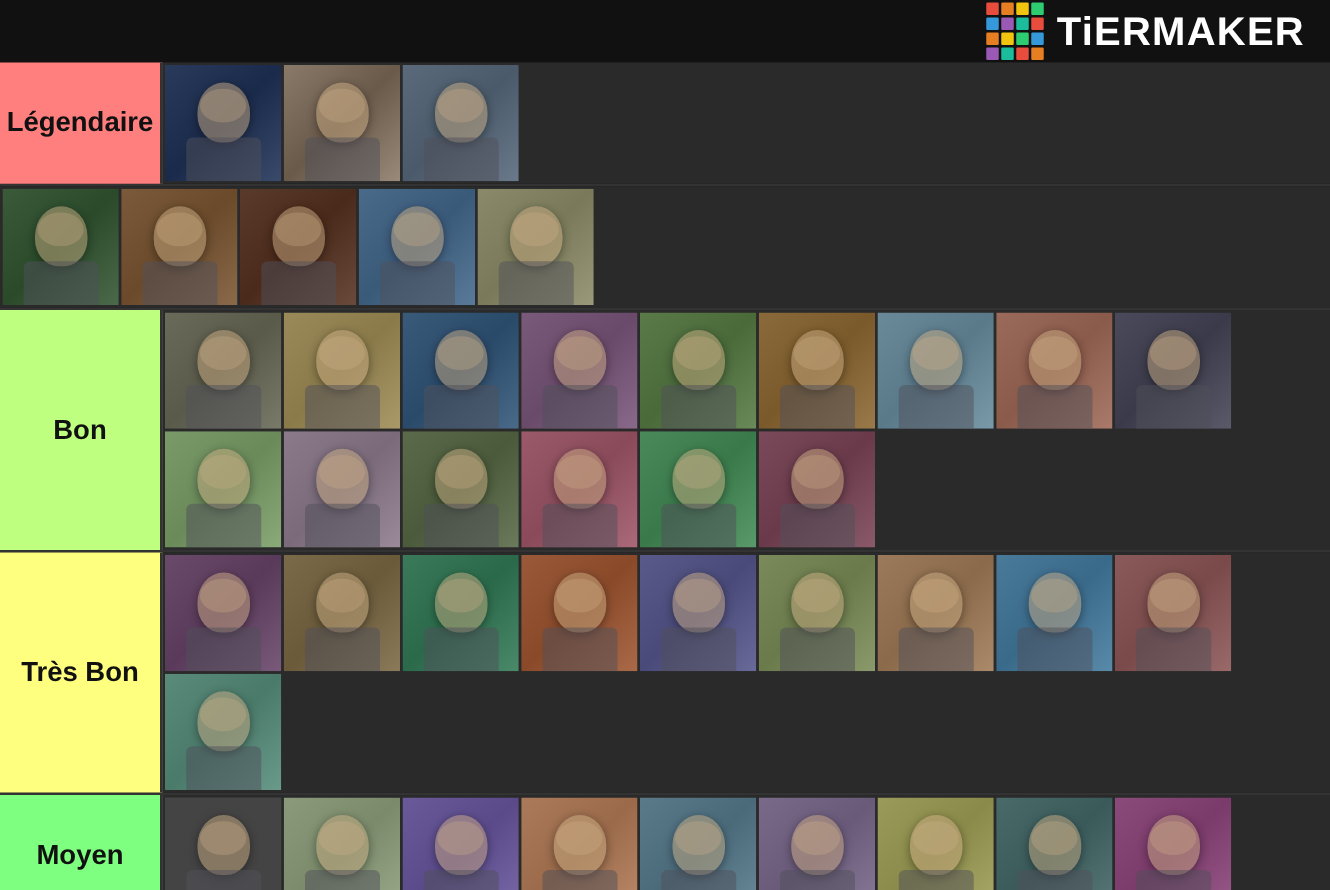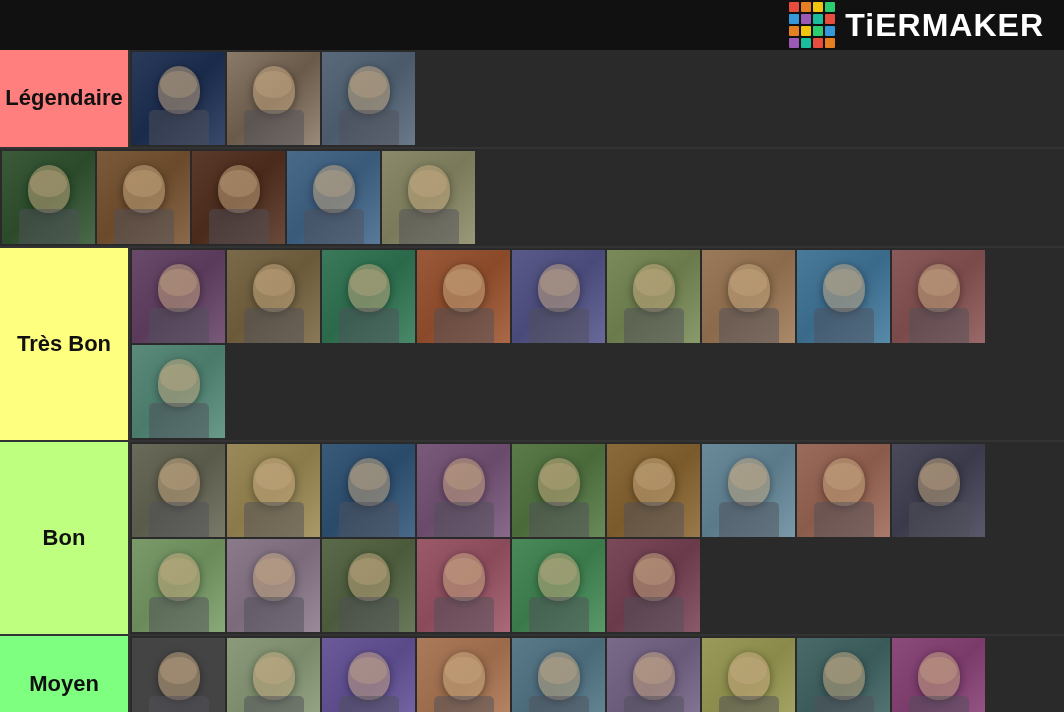--- a/index.html
+++ b/index.html
@@ -248,221 +248,221 @@
           <div class="portrait p8">
             <div style="position: relative; width: 100%; height: 100%; display: flex; flex-direction: column; align-items: center; justify-content: center;">
               <div style="width: 42px; height: 48px; background: rgba(200, 170, 130, 0.5); border-radius: 50% 50% 45% 45%; position: absolute; top: 15%; left: 50%; transform: translateX(-50%); box-shadow: rgba(0, 0, 0, 0.4) 0px 2px 8px;"></div>
               <div style="width: 60px; height: 35px; background: rgba(80, 80, 90, 0.5); border-radius: 5px 5px 0px 0px; position: absolute; bottom: 0px; left: 50%; transform: translateX(-50%);"></div>
             </div>
           </div>
         </div>
       </div>
     </div>
     <div class="tier-row">
-      <div class="tier-label" style="background-color: rgb(255, 255, 127);">Très Bon</div>
+      <div class="tier-label" style="background-color: rgb(191, 255, 127);">Bon</div>
       <div class="tier-content">
         <div class="char-slot">
-          <div class="portrait p9">
-            <div style="position: relative; width: 100%; height: 100%; display: flex; flex-direction: column; align-items: center; justify-content: center;">
-              <div style="width: 42px; height: 48px; background: rgba(200, 170, 130, 0.5); border-radius: 50% 50% 45% 45%; position: absolute; top: 15%; left: 50%; transform: translateX(-50%); box-shadow: rgba(0, 0, 0, 0.4) 0px 2px 8px;"></div>
-              <div style="width: 60px; height: 35px; background: rgba(80, 80, 90, 0.5); border-radius: 5px 5px 0px 0px; position: absolute; bottom: 0px; left: 50%; transform: translateX(-50%);"></div>
-            </div>
-          </div>
-        </div>
-        <div class="char-slot">
-          <div class="portrait p10">
-            <div style="position: relative; width: 100%; height: 100%; display: flex; flex-direction: column; align-items: center; justify-content: center;">
-              <div style="width: 42px; height: 48px; background: rgba(200, 170, 130, 0.5); border-radius: 50% 50% 45% 45%; position: absolute; top: 15%; left: 50%; transform: translateX(-50%); box-shadow: rgba(0, 0, 0, 0.4) 0px 2px 8px;"></div>
-              <div style="width: 60px; height: 35px; background: rgba(80, 80, 90, 0.5); border-radius: 5px 5px 0px 0px; position: absolute; bottom: 0px; left: 50%; transform: translateX(-50%);"></div>
-            </div>
-          </div>
-        </div>
-        <div class="char-slot">
-          <div class="portrait p11">
-            <div style="position: relative; width: 100%; height: 100%; display: flex; flex-direction: column; align-items: center; justify-content: center;">
-              <div style="width: 42px; height: 48px; background: rgba(200, 170, 130, 0.5); border-radius: 50% 50% 45% 45%; position: absolute; top: 15%; left: 50%; transform: translateX(-50%); box-shadow: rgba(0, 0, 0, 0.4) 0px 2px 8px;"></div>
-              <div style="width: 60px; height: 35px; background: rgba(80, 80, 90, 0.5); border-radius: 5px 5px 0px 0px; position: absolute; bottom: 0px; left: 50%; transform: translateX(-50%);"></div>
-            </div>
-          </div>
-        </div>
-        <div class="char-slot">
-          <div class="portrait p12">
-            <div style="position: relative; width: 100%; height: 100%; display: flex; flex-direction: column; align-items: center; justify-content: center;">
-              <div style="width: 42px; height: 48px; background: rgba(200, 170, 130, 0.5); border-radius: 50% 50% 45% 45%; position: absolute; top: 15%; left: 50%; transform: translateX(-50%); box-shadow: rgba(0, 0, 0, 0.4) 0px 2px 8px;"></div>
-              <div style="width: 60px; height: 35px; background: rgba(80, 80, 90, 0.5); border-radius: 5px 5px 0px 0px; position: absolute; bottom: 0px; left: 50%; transform: translateX(-50%);"></div>
-            </div>
-          </div>
-        </div>
-        <div class="char-slot">
-          <div class="portrait p13">
-            <div style="position: relative; width: 100%; height: 100%; display: flex; flex-direction: column; align-items: center; justify-content: center;">
-              <div style="width: 42px; height: 48px; background: rgba(200, 170, 130, 0.5); border-radius: 50% 50% 45% 45%; position: absolute; top: 15%; left: 50%; transform: translateX(-50%); box-shadow: rgba(0, 0, 0, 0.4) 0px 2px 8px;"></div>
-              <div style="width: 60px; height: 35px; background: rgba(80, 80, 90, 0.5); border-radius: 5px 5px 0px 0px; position: absolute; bottom: 0px; left: 50%; transform: translateX(-50%);"></div>
-            </div>
-          </div>
-        </div>
-        <div class="char-slot">
-          <div class="portrait p14">
-            <div style="position: relative; width: 100%; height: 100%; display: flex; flex-direction: column; align-items: center; justify-content: center;">
-              <div style="width: 42px; height: 48px; background: rgba(200, 170, 130, 0.5); border-radius: 50% 50% 45% 45%; position: absolute; top: 15%; left: 50%; transform: translateX(-50%); box-shadow: rgba(0, 0, 0, 0.4) 0px 2px 8px;"></div>
-              <div style="width: 60px; height: 35px; background: rgba(80, 80, 90, 0.5); border-radius: 5px 5px 0px 0px; position: absolute; bottom: 0px; left: 50%; transform: translateX(-50%);"></div>
-            </div>
-          </div>
-        </div>
-        <div class="char-slot">
-          <div class="portrait p15">
-            <div style="position: relative; width: 100%; height: 100%; display: flex; flex-direction: column; align-items: center; justify-content: center;">
-              <div style="width: 42px; height: 48px; background: rgba(200, 170, 130, 0.5); border-radius: 50% 50% 45% 45%; position: absolute; top: 15%; left: 50%; transform: translateX(-50%); box-shadow: rgba(0, 0, 0, 0.4) 0px 2px 8px;"></div>
-              <div style="width: 60px; height: 35px; background: rgba(80, 80, 90, 0.5); border-radius: 5px 5px 0px 0px; position: absolute; bottom: 0px; left: 50%; transform: translateX(-50%);"></div>
-            </div>
-          </div>
-        </div>
-        <div class="char-slot">
-          <div class="portrait p16">
-            <div style="position: relative; width: 100%; height: 100%; display: flex; flex-direction: column; align-items: center; justify-content: center;">
-              <div style="width: 42px; height: 48px; background: rgba(200, 170, 130, 0.5); border-radius: 50% 50% 45% 45%; position: absolute; top: 15%; left: 50%; transform: translateX(-50%); box-shadow: rgba(0, 0, 0, 0.4) 0px 2px 8px;"></div>
-              <div style="width: 60px; height: 35px; background: rgba(80, 80, 90, 0.5); border-radius: 5px 5px 0px 0px; position: absolute; bottom: 0px; left: 50%; transform: translateX(-50%);"></div>
-            </div>
-          </div>
-        </div>
-        <div class="char-slot">
-          <div class="portrait p17">
-            <div style="position: relative; width: 100%; height: 100%; display: flex; flex-direction: column; align-items: center; justify-content: center;">
-              <div style="width: 42px; height: 48px; background: rgba(200, 170, 130, 0.5); border-radius: 50% 50% 45% 45%; position: absolute; top: 15%; left: 50%; transform: translateX(-50%); box-shadow: rgba(0, 0, 0, 0.4) 0px 2px 8px;"></div>
-              <div style="width: 60px; height: 35px; background: rgba(80, 80, 90, 0.5); border-radius: 5px 5px 0px 0px; position: absolute; bottom: 0px; left: 50%; transform: translateX(-50%);"></div>
-            </div>
-          </div>
-        </div>
-        <div class="char-slot">
-          <div class="portrait p18">
+          <div class="portrait p19">
+            <div style="position: relative; width: 100%; height: 100%; display: flex; flex-direction: column; align-items: center; justify-content: center;">
+              <div style="width: 42px; height: 48px; background: rgba(200, 170, 130, 0.5); border-radius: 50% 50% 45% 45%; position: absolute; top: 15%; left: 50%; transform: translateX(-50%); box-shadow: rgba(0, 0, 0, 0.4) 0px 2px 8px;"></div>
+              <div style="width: 60px; height: 35px; background: rgba(80, 80, 90, 0.5); border-radius: 5px 5px 0px 0px; position: absolute; bottom: 0px; left: 50%; transform: translateX(-50%);"></div>
+            </div>
+          </div>
+        </div>
+        <div class="char-slot">
+          <div class="portrait p20">
+            <div style="position: relative; width: 100%; height: 100%; display: flex; flex-direction: column; align-items: center; justify-content: center;">
+              <div style="width: 42px; height: 48px; background: rgba(200, 170, 130, 0.5); border-radius: 50% 50% 45% 45%; position: absolute; top: 15%; left: 50%; transform: translateX(-50%); box-shadow: rgba(0, 0, 0, 0.4) 0px 2px 8px;"></div>
+              <div style="width: 60px; height: 35px; background: rgba(80, 80, 90, 0.5); border-radius: 5px 5px 0px 0px; position: absolute; bottom: 0px; left: 50%; transform: translateX(-50%);"></div>
+            </div>
+          </div>
+        </div>
+        <div class="char-slot">
+          <div class="portrait p21">
+            <div style="position: relative; width: 100%; height: 100%; display: flex; flex-direction: column; align-items: center; justify-content: center;">
+              <div style="width: 42px; height: 48px; background: rgba(200, 170, 130, 0.5); border-radius: 50% 50% 45% 45%; position: absolute; top: 15%; left: 50%; transform: translateX(-50%); box-shadow: rgba(0, 0, 0, 0.4) 0px 2px 8px;"></div>
+              <div style="width: 60px; height: 35px; background: rgba(80, 80, 90, 0.5); border-radius: 5px 5px 0px 0px; position: absolute; bottom: 0px; left: 50%; transform: translateX(-50%);"></div>
+            </div>
+          </div>
+        </div>
+        <div class="char-slot">
+          <div class="portrait p22">
+            <div style="position: relative; width: 100%; height: 100%; display: flex; flex-direction: column; align-items: center; justify-content: center;">
+              <div style="width: 42px; height: 48px; background: rgba(200, 170, 130, 0.5); border-radius: 50% 50% 45% 45%; position: absolute; top: 15%; left: 50%; transform: translateX(-50%); box-shadow: rgba(0, 0, 0, 0.4) 0px 2px 8px;"></div>
+              <div style="width: 60px; height: 35px; background: rgba(80, 80, 90, 0.5); border-radius: 5px 5px 0px 0px; position: absolute; bottom: 0px; left: 50%; transform: translateX(-50%);"></div>
+            </div>
+          </div>
+        </div>
+        <div class="char-slot">
+          <div class="portrait p23">
+            <div style="position: relative; width: 100%; height: 100%; display: flex; flex-direction: column; align-items: center; justify-content: center;">
+              <div style="width: 42px; height: 48px; background: rgba(200, 170, 130, 0.5); border-radius: 50% 50% 45% 45%; position: absolute; top: 15%; left: 50%; transform: translateX(-50%); box-shadow: rgba(0, 0, 0, 0.4) 0px 2px 8px;"></div>
+              <div style="width: 60px; height: 35px; background: rgba(80, 80, 90, 0.5); border-radius: 5px 5px 0px 0px; position: absolute; bottom: 0px; left: 50%; transform: translateX(-50%);"></div>
+            </div>
+          </div>
+        </div>
+        <div class="char-slot">
+          <div class="portrait p24">
+            <div style="position: relative; width: 100%; height: 100%; display: flex; flex-direction: column; align-items: center; justify-content: center;">
+              <div style="width: 42px; height: 48px; background: rgba(200, 170, 130, 0.5); border-radius: 50% 50% 45% 45%; position: absolute; top: 15%; left: 50%; transform: translateX(-50%); box-shadow: rgba(0, 0, 0, 0.4) 0px 2px 8px;"></div>
+              <div style="width: 60px; height: 35px; background: rgba(80, 80, 90, 0.5); border-radius: 5px 5px 0px 0px; position: absolute; bottom: 0px; left: 50%; transform: translateX(-50%);"></div>
+            </div>
+          </div>
+        </div>
+        <div class="char-slot">
+          <div class="portrait p25">
+            <div style="position: relative; width: 100%; height: 100%; display: flex; flex-direction: column; align-items: center; justify-content: center;">
+              <div style="width: 42px; height: 48px; background: rgba(200, 170, 130, 0.5); border-radius: 50% 50% 45% 45%; position: absolute; top: 15%; left: 50%; transform: translateX(-50%); box-shadow: rgba(0, 0, 0, 0.4) 0px 2px 8px;"></div>
+              <div style="width: 60px; height: 35px; background: rgba(80, 80, 90, 0.5); border-radius: 5px 5px 0px 0px; position: absolute; bottom: 0px; left: 50%; transform: translateX(-50%);"></div>
+            </div>
+          </div>
+        </div>
+        <div class="char-slot">
+          <div class="portrait p26">
+            <div style="position: relative; width: 100%; height: 100%; display: flex; flex-direction: column; align-items: center; justify-content: center;">
+              <div style="width: 42px; height: 48px; background: rgba(200, 170, 130, 0.5); border-radius: 50% 50% 45% 45%; position: absolute; top: 15%; left: 50%; transform: translateX(-50%); box-shadow: rgba(0, 0, 0, 0.4) 0px 2px 8px;"></div>
+              <div style="width: 60px; height: 35px; background: rgba(80, 80, 90, 0.5); border-radius: 5px 5px 0px 0px; position: absolute; bottom: 0px; left: 50%; transform: translateX(-50%);"></div>
+            </div>
+          </div>
+        </div>
+        <div class="char-slot">
+          <div class="portrait p27">
+            <div style="position: relative; width: 100%; height: 100%; display: flex; flex-direction: column; align-items: center; justify-content: center;">
+              <div style="width: 42px; height: 48px; background: rgba(200, 170, 130, 0.5); border-radius: 50% 50% 45% 45%; position: absolute; top: 15%; left: 50%; transform: translateX(-50%); box-shadow: rgba(0, 0, 0, 0.4) 0px 2px 8px;"></div>
+              <div style="width: 60px; height: 35px; background: rgba(80, 80, 90, 0.5); border-radius: 5px 5px 0px 0px; position: absolute; bottom: 0px; left: 50%; transform: translateX(-50%);"></div>
+            </div>
+          </div>
+        </div>
+        <div class="char-slot">
+          <div class="portrait p28">
+            <div style="position: relative; width: 100%; height: 100%; display: flex; flex-direction: column; align-items: center; justify-content: center;">
+              <div style="width: 42px; height: 48px; background: rgba(200, 170, 130, 0.5); border-radius: 50% 50% 45% 45%; position: absolute; top: 15%; left: 50%; transform: translateX(-50%); box-shadow: rgba(0, 0, 0, 0.4) 0px 2px 8px;"></div>
+              <div style="width: 60px; height: 35px; background: rgba(80, 80, 90, 0.5); border-radius: 5px 5px 0px 0px; position: absolute; bottom: 0px; left: 50%; transform: translateX(-50%);"></div>
+            </div>
+          </div>
+        </div>
+        <div class="char-slot">
+          <div class="portrait p29">
+            <div style="position: relative; width: 100%; height: 100%; display: flex; flex-direction: column; align-items: center; justify-content: center;">
+              <div style="width: 42px; height: 48px; background: rgba(200, 170, 130, 0.5); border-radius: 50% 50% 45% 45%; position: absolute; top: 15%; left: 50%; transform: translateX(-50%); box-shadow: rgba(0, 0, 0, 0.4) 0px 2px 8px;"></div>
+              <div style="width: 60px; height: 35px; background: rgba(80, 80, 90, 0.5); border-radius: 5px 5px 0px 0px; position: absolute; bottom: 0px; left: 50%; transform: translateX(-50%);"></div>
+            </div>
+          </div>
+        </div>
+        <div class="char-slot">
+          <div class="portrait p30">
+            <div style="position: relative; width: 100%; height: 100%; display: flex; flex-direction: column; align-items: center; justify-content: center;">
+              <div style="width: 42px; height: 48px; background: rgba(200, 170, 130, 0.5); border-radius: 50% 50% 45% 45%; position: absolute; top: 15%; left: 50%; transform: translateX(-50%); box-shadow: rgba(0, 0, 0, 0.4) 0px 2px 8px;"></div>
+              <div style="width: 60px; height: 35px; background: rgba(80, 80, 90, 0.5); border-radius: 5px 5px 0px 0px; position: absolute; bottom: 0px; left: 50%; transform: translateX(-50%);"></div>
+            </div>
+          </div>
+        </div>
+        <div class="char-slot">
+          <div class="portrait p31">
+            <div style="position: relative; width: 100%; height: 100%; display: flex; flex-direction: column; align-items: center; justify-content: center;">
+              <div style="width: 42px; height: 48px; background: rgba(200, 170, 130, 0.5); border-radius: 50% 50% 45% 45%; position: absolute; top: 15%; left: 50%; transform: translateX(-50%); box-shadow: rgba(0, 0, 0, 0.4) 0px 2px 8px;"></div>
+              <div style="width: 60px; height: 35px; background: rgba(80, 80, 90, 0.5); border-radius: 5px 5px 0px 0px; position: absolute; bottom: 0px; left: 50%; transform: translateX(-50%);"></div>
+            </div>
+          </div>
+        </div>
+        <div class="char-slot">
+          <div class="portrait p32">
+            <div style="position: relative; width: 100%; height: 100%; display: flex; flex-direction: column; align-items: center; justify-content: center;">
+              <div style="width: 42px; height: 48px; background: rgba(200, 170, 130, 0.5); border-radius: 50% 50% 45% 45%; position: absolute; top: 15%; left: 50%; transform: translateX(-50%); box-shadow: rgba(0, 0, 0, 0.4) 0px 2px 8px;"></div>
+              <div style="width: 60px; height: 35px; background: rgba(80, 80, 90, 0.5); border-radius: 5px 5px 0px 0px; position: absolute; bottom: 0px; left: 50%; transform: translateX(-50%);"></div>
+            </div>
+          </div>
+        </div>
+        <div class="char-slot">
+          <div class="portrait p33">
             <div style="position: relative; width: 100%; height: 100%; display: flex; flex-direction: column; align-items: center; justify-content: center;">
               <div style="width: 42px; height: 48px; background: rgba(200, 170, 130, 0.5); border-radius: 50% 50% 45% 45%; position: absolute; top: 15%; left: 50%; transform: translateX(-50%); box-shadow: rgba(0, 0, 0, 0.4) 0px 2px 8px;"></div>
               <div style="width: 60px; height: 35px; background: rgba(80, 80, 90, 0.5); border-radius: 5px 5px 0px 0px; position: absolute; bottom: 0px; left: 50%; transform: translateX(-50%);"></div>
             </div>
           </div>
         </div>
       </div>
     </div>
     <div class="tier-row">
-      <div class="tier-label" style="background-color: rgb(191, 255, 127);">Bon</div>
+      <div class="tier-label" style="background-color: rgb(255, 255, 127);">Très Bon</div>
       <div class="tier-content">
         <div class="char-slot">
-          <div class="portrait p19">
-            <div style="position: relative; width: 100%; height: 100%; display: flex; flex-direction: column; align-items: center; justify-content: center;">
-              <div style="width: 42px; height: 48px; background: rgba(200, 170, 130, 0.5); border-radius: 50% 50% 45% 45%; position: absolute; top: 15%; left: 50%; transform: translateX(-50%); box-shadow: rgba(0, 0, 0, 0.4) 0px 2px 8px;"></div>
-              <div style="width: 60px; height: 35px; background: rgba(80, 80, 90, 0.5); border-radius: 5px 5px 0px 0px; position: absolute; bottom: 0px; left: 50%; transform: translateX(-50%);"></div>
-            </div>
-          </div>
-        </div>
-        <div class="char-slot">
-          <div class="portrait p20">
-            <div style="position: relative; width: 100%; height: 100%; display: flex; flex-direction: column; align-items: center; justify-content: center;">
-              <div style="width: 42px; height: 48px; background: rgba(200, 170, 130, 0.5); border-radius: 50% 50% 45% 45%; position: absolute; top: 15%; left: 50%; transform: translateX(-50%); box-shadow: rgba(0, 0, 0, 0.4) 0px 2px 8px;"></div>
-              <div style="width: 60px; height: 35px; background: rgba(80, 80, 90, 0.5); border-radius: 5px 5px 0px 0px; position: absolute; bottom: 0px; left: 50%; transform: translateX(-50%);"></div>
-            </div>
-          </div>
-        </div>
-        <div class="char-slot">
-          <div class="portrait p21">
-            <div style="position: relative; width: 100%; height: 100%; display: flex; flex-direction: column; align-items: center; justify-content: center;">
-              <div style="width: 42px; height: 48px; background: rgba(200, 170, 130, 0.5); border-radius: 50% 50% 45% 45%; position: absolute; top: 15%; left: 50%; transform: translateX(-50%); box-shadow: rgba(0, 0, 0, 0.4) 0px 2px 8px;"></div>
-              <div style="width: 60px; height: 35px; background: rgba(80, 80, 90, 0.5); border-radius: 5px 5px 0px 0px; position: absolute; bottom: 0px; left: 50%; transform: translateX(-50%);"></div>
-            </div>
-          </div>
-        </div>
-        <div class="char-slot">
-          <div class="portrait p22">
-            <div style="position: relative; width: 100%; height: 100%; display: flex; flex-direction: column; align-items: center; justify-content: center;">
-              <div style="width: 42px; height: 48px; background: rgba(200, 170, 130, 0.5); border-radius: 50% 50% 45% 45%; position: absolute; top: 15%; left: 50%; transform: translateX(-50%); box-shadow: rgba(0, 0, 0, 0.4) 0px 2px 8px;"></div>
-              <div style="width: 60px; height: 35px; background: rgba(80, 80, 90, 0.5); border-radius: 5px 5px 0px 0px; position: absolute; bottom: 0px; left: 50%; transform: translateX(-50%);"></div>
-            </div>
-          </div>
-        </div>
-        <div class="char-slot">
-          <div class="portrait p23">
-            <div style="position: relative; width: 100%; height: 100%; display: flex; flex-direction: column; align-items: center; justify-content: center;">
-              <div style="width: 42px; height: 48px; background: rgba(200, 170, 130, 0.5); border-radius: 50% 50% 45% 45%; position: absolute; top: 15%; left: 50%; transform: translateX(-50%); box-shadow: rgba(0, 0, 0, 0.4) 0px 2px 8px;"></div>
-              <div style="width: 60px; height: 35px; background: rgba(80, 80, 90, 0.5); border-radius: 5px 5px 0px 0px; position: absolute; bottom: 0px; left: 50%; transform: translateX(-50%);"></div>
-            </div>
-          </div>
-        </div>
-        <div class="char-slot">
-          <div class="portrait p24">
-            <div style="position: relative; width: 100%; height: 100%; display: flex; flex-direction: column; align-items: center; justify-content: center;">
-              <div style="width: 42px; height: 48px; background: rgba(200, 170, 130, 0.5); border-radius: 50% 50% 45% 45%; position: absolute; top: 15%; left: 50%; transform: translateX(-50%); box-shadow: rgba(0, 0, 0, 0.4) 0px 2px 8px;"></div>
-              <div style="width: 60px; height: 35px; background: rgba(80, 80, 90, 0.5); border-radius: 5px 5px 0px 0px; position: absolute; bottom: 0px; left: 50%; transform: translateX(-50%);"></div>
-            </div>
-          </div>
-        </div>
-        <div class="char-slot">
-          <div class="portrait p25">
-            <div style="position: relative; width: 100%; height: 100%; display: flex; flex-direction: column; align-items: center; justify-content: center;">
-              <div style="width: 42px; height: 48px; background: rgba(200, 170, 130, 0.5); border-radius: 50% 50% 45% 45%; position: absolute; top: 15%; left: 50%; transform: translateX(-50%); box-shadow: rgba(0, 0, 0, 0.4) 0px 2px 8px;"></div>
-              <div style="width: 60px; height: 35px; background: rgba(80, 80, 90, 0.5); border-radius: 5px 5px 0px 0px; position: absolute; bottom: 0px; left: 50%; transform: translateX(-50%);"></div>
-            </div>
-          </div>
-        </div>
-        <div class="char-slot">
-          <div class="portrait p26">
-            <div style="position: relative; width: 100%; height: 100%; display: flex; flex-direction: column; align-items: center; justify-content: center;">
-              <div style="width: 42px; height: 48px; background: rgba(200, 170, 130, 0.5); border-radius: 50% 50% 45% 45%; position: absolute; top: 15%; left: 50%; transform: translateX(-50%); box-shadow: rgba(0, 0, 0, 0.4) 0px 2px 8px;"></div>
-              <div style="width: 60px; height: 35px; background: rgba(80, 80, 90, 0.5); border-radius: 5px 5px 0px 0px; position: absolute; bottom: 0px; left: 50%; transform: translateX(-50%);"></div>
-            </div>
-          </div>
-        </div>
-        <div class="char-slot">
-          <div class="portrait p27">
-            <div style="position: relative; width: 100%; height: 100%; display: flex; flex-direction: column; align-items: center; justify-content: center;">
-              <div style="width: 42px; height: 48px; background: rgba(200, 170, 130, 0.5); border-radius: 50% 50% 45% 45%; position: absolute; top: 15%; left: 50%; transform: translateX(-50%); box-shadow: rgba(0, 0, 0, 0.4) 0px 2px 8px;"></div>
-              <div style="width: 60px; height: 35px; background: rgba(80, 80, 90, 0.5); border-radius: 5px 5px 0px 0px; position: absolute; bottom: 0px; left: 50%; transform: translateX(-50%);"></div>
-            </div>
-          </div>
-        </div>
-        <div class="char-slot">
-          <div class="portrait p28">
-            <div style="position: relative; width: 100%; height: 100%; display: flex; flex-direction: column; align-items: center; justify-content: center;">
-              <div style="width: 42px; height: 48px; background: rgba(200, 170, 130, 0.5); border-radius: 50% 50% 45% 45%; position: absolute; top: 15%; left: 50%; transform: translateX(-50%); box-shadow: rgba(0, 0, 0, 0.4) 0px 2px 8px;"></div>
-              <div style="width: 60px; height: 35px; background: rgba(80, 80, 90, 0.5); border-radius: 5px 5px 0px 0px; position: absolute; bottom: 0px; left: 50%; transform: translateX(-50%);"></div>
-            </div>
-          </div>
-        </div>
-        <div class="char-slot">
-          <div class="portrait p29">
-            <div style="position: relative; width: 100%; height: 100%; display: flex; flex-direction: column; align-items: center; justify-content: center;">
-              <div style="width: 42px; height: 48px; background: rgba(200, 170, 130, 0.5); border-radius: 50% 50% 45% 45%; position: absolute; top: 15%; left: 50%; transform: translateX(-50%); box-shadow: rgba(0, 0, 0, 0.4) 0px 2px 8px;"></div>
-              <div style="width: 60px; height: 35px; background: rgba(80, 80, 90, 0.5); border-radius: 5px 5px 0px 0px; position: absolute; bottom: 0px; left: 50%; transform: translateX(-50%);"></div>
-            </div>
-          </div>
-        </div>
-        <div class="char-slot">
-          <div class="portrait p30">
-            <div style="position: relative; width: 100%; height: 100%; display: flex; flex-direction: column; align-items: center; justify-content: center;">
-              <div style="width: 42px; height: 48px; background: rgba(200, 170, 130, 0.5); border-radius: 50% 50% 45% 45%; position: absolute; top: 15%; left: 50%; transform: translateX(-50%); box-shadow: rgba(0, 0, 0, 0.4) 0px 2px 8px;"></div>
-              <div style="width: 60px; height: 35px; background: rgba(80, 80, 90, 0.5); border-radius: 5px 5px 0px 0px; position: absolute; bottom: 0px; left: 50%; transform: translateX(-50%);"></div>
-            </div>
-          </div>
-        </div>
-        <div class="char-slot">
-          <div class="portrait p31">
-            <div style="position: relative; width: 100%; height: 100%; display: flex; flex-direction: column; align-items: center; justify-content: center;">
-              <div style="width: 42px; height: 48px; background: rgba(200, 170, 130, 0.5); border-radius: 50% 50% 45% 45%; position: absolute; top: 15%; left: 50%; transform: translateX(-50%); box-shadow: rgba(0, 0, 0, 0.4) 0px 2px 8px;"></div>
-              <div style="width: 60px; height: 35px; background: rgba(80, 80, 90, 0.5); border-radius: 5px 5px 0px 0px; position: absolute; bottom: 0px; left: 50%; transform: translateX(-50%);"></div>
-            </div>
-          </div>
-        </div>
-        <div class="char-slot">
-          <div class="portrait p32">
-            <div style="position: relative; width: 100%; height: 100%; display: flex; flex-direction: column; align-items: center; justify-content: center;">
-              <div style="width: 42px; height: 48px; background: rgba(200, 170, 130, 0.5); border-radius: 50% 50% 45% 45%; position: absolute; top: 15%; left: 50%; transform: translateX(-50%); box-shadow: rgba(0, 0, 0, 0.4) 0px 2px 8px;"></div>
-              <div style="width: 60px; height: 35px; background: rgba(80, 80, 90, 0.5); border-radius: 5px 5px 0px 0px; position: absolute; bottom: 0px; left: 50%; transform: translateX(-50%);"></div>
-            </div>
-          </div>
-        </div>
-        <div class="char-slot">
-          <div class="portrait p33">
+          <div class="portrait p9">
+            <div style="position: relative; width: 100%; height: 100%; display: flex; flex-direction: column; align-items: center; justify-content: center;">
+              <div style="width: 42px; height: 48px; background: rgba(200, 170, 130, 0.5); border-radius: 50% 50% 45% 45%; position: absolute; top: 15%; left: 50%; transform: translateX(-50%); box-shadow: rgba(0, 0, 0, 0.4) 0px 2px 8px;"></div>
+              <div style="width: 60px; height: 35px; background: rgba(80, 80, 90, 0.5); border-radius: 5px 5px 0px 0px; position: absolute; bottom: 0px; left: 50%; transform: translateX(-50%);"></div>
+            </div>
+          </div>
+        </div>
+        <div class="char-slot">
+          <div class="portrait p10">
+            <div style="position: relative; width: 100%; height: 100%; display: flex; flex-direction: column; align-items: center; justify-content: center;">
+              <div style="width: 42px; height: 48px; background: rgba(200, 170, 130, 0.5); border-radius: 50% 50% 45% 45%; position: absolute; top: 15%; left: 50%; transform: translateX(-50%); box-shadow: rgba(0, 0, 0, 0.4) 0px 2px 8px;"></div>
+              <div style="width: 60px; height: 35px; background: rgba(80, 80, 90, 0.5); border-radius: 5px 5px 0px 0px; position: absolute; bottom: 0px; left: 50%; transform: translateX(-50%);"></div>
+            </div>
+          </div>
+        </div>
+        <div class="char-slot">
+          <div class="portrait p11">
+            <div style="position: relative; width: 100%; height: 100%; display: flex; flex-direction: column; align-items: center; justify-content: center;">
+              <div style="width: 42px; height: 48px; background: rgba(200, 170, 130, 0.5); border-radius: 50% 50% 45% 45%; position: absolute; top: 15%; left: 50%; transform: translateX(-50%); box-shadow: rgba(0, 0, 0, 0.4) 0px 2px 8px;"></div>
+              <div style="width: 60px; height: 35px; background: rgba(80, 80, 90, 0.5); border-radius: 5px 5px 0px 0px; position: absolute; bottom: 0px; left: 50%; transform: translateX(-50%);"></div>
+            </div>
+          </div>
+        </div>
+        <div class="char-slot">
+          <div class="portrait p12">
+            <div style="position: relative; width: 100%; height: 100%; display: flex; flex-direction: column; align-items: center; justify-content: center;">
+              <div style="width: 42px; height: 48px; background: rgba(200, 170, 130, 0.5); border-radius: 50% 50% 45% 45%; position: absolute; top: 15%; left: 50%; transform: translateX(-50%); box-shadow: rgba(0, 0, 0, 0.4) 0px 2px 8px;"></div>
+              <div style="width: 60px; height: 35px; background: rgba(80, 80, 90, 0.5); border-radius: 5px 5px 0px 0px; position: absolute; bottom: 0px; left: 50%; transform: translateX(-50%);"></div>
+            </div>
+          </div>
+        </div>
+        <div class="char-slot">
+          <div class="portrait p13">
+            <div style="position: relative; width: 100%; height: 100%; display: flex; flex-direction: column; align-items: center; justify-content: center;">
+              <div style="width: 42px; height: 48px; background: rgba(200, 170, 130, 0.5); border-radius: 50% 50% 45% 45%; position: absolute; top: 15%; left: 50%; transform: translateX(-50%); box-shadow: rgba(0, 0, 0, 0.4) 0px 2px 8px;"></div>
+              <div style="width: 60px; height: 35px; background: rgba(80, 80, 90, 0.5); border-radius: 5px 5px 0px 0px; position: absolute; bottom: 0px; left: 50%; transform: translateX(-50%);"></div>
+            </div>
+          </div>
+        </div>
+        <div class="char-slot">
+          <div class="portrait p14">
+            <div style="position: relative; width: 100%; height: 100%; display: flex; flex-direction: column; align-items: center; justify-content: center;">
+              <div style="width: 42px; height: 48px; background: rgba(200, 170, 130, 0.5); border-radius: 50% 50% 45% 45%; position: absolute; top: 15%; left: 50%; transform: translateX(-50%); box-shadow: rgba(0, 0, 0, 0.4) 0px 2px 8px;"></div>
+              <div style="width: 60px; height: 35px; background: rgba(80, 80, 90, 0.5); border-radius: 5px 5px 0px 0px; position: absolute; bottom: 0px; left: 50%; transform: translateX(-50%);"></div>
+            </div>
+          </div>
+        </div>
+        <div class="char-slot">
+          <div class="portrait p15">
+            <div style="position: relative; width: 100%; height: 100%; display: flex; flex-direction: column; align-items: center; justify-content: center;">
+              <div style="width: 42px; height: 48px; background: rgba(200, 170, 130, 0.5); border-radius: 50% 50% 45% 45%; position: absolute; top: 15%; left: 50%; transform: translateX(-50%); box-shadow: rgba(0, 0, 0, 0.4) 0px 2px 8px;"></div>
+              <div style="width: 60px; height: 35px; background: rgba(80, 80, 90, 0.5); border-radius: 5px 5px 0px 0px; position: absolute; bottom: 0px; left: 50%; transform: translateX(-50%);"></div>
+            </div>
+          </div>
+        </div>
+        <div class="char-slot">
+          <div class="portrait p16">
+            <div style="position: relative; width: 100%; height: 100%; display: flex; flex-direction: column; align-items: center; justify-content: center;">
+              <div style="width: 42px; height: 48px; background: rgba(200, 170, 130, 0.5); border-radius: 50% 50% 45% 45%; position: absolute; top: 15%; left: 50%; transform: translateX(-50%); box-shadow: rgba(0, 0, 0, 0.4) 0px 2px 8px;"></div>
+              <div style="width: 60px; height: 35px; background: rgba(80, 80, 90, 0.5); border-radius: 5px 5px 0px 0px; position: absolute; bottom: 0px; left: 50%; transform: translateX(-50%);"></div>
+            </div>
+          </div>
+        </div>
+        <div class="char-slot">
+          <div class="portrait p17">
+            <div style="position: relative; width: 100%; height: 100%; display: flex; flex-direction: column; align-items: center; justify-content: center;">
+              <div style="width: 42px; height: 48px; background: rgba(200, 170, 130, 0.5); border-radius: 50% 50% 45% 45%; position: absolute; top: 15%; left: 50%; transform: translateX(-50%); box-shadow: rgba(0, 0, 0, 0.4) 0px 2px 8px;"></div>
+              <div style="width: 60px; height: 35px; background: rgba(80, 80, 90, 0.5); border-radius: 5px 5px 0px 0px; position: absolute; bottom: 0px; left: 50%; transform: translateX(-50%);"></div>
+            </div>
+          </div>
+        </div>
+        <div class="char-slot">
+          <div class="portrait p18">
             <div style="position: relative; width: 100%; height: 100%; display: flex; flex-direction: column; align-items: center; justify-content: center;">
               <div style="width: 42px; height: 48px; background: rgba(200, 170, 130, 0.5); border-radius: 50% 50% 45% 45%; position: absolute; top: 15%; left: 50%; transform: translateX(-50%); box-shadow: rgba(0, 0, 0, 0.4) 0px 2px 8px;"></div>
               <div style="width: 60px; height: 35px; background: rgba(80, 80, 90, 0.5); border-radius: 5px 5px 0px 0px; position: absolute; bottom: 0px; left: 50%; transform: translateX(-50%);"></div>
             </div>
           </div>
         </div>
       </div>
     </div>
     <div class="tier-row">
       <div class="tier-label" style="background-color: rgb(127, 255, 127);">Moyen</div>

